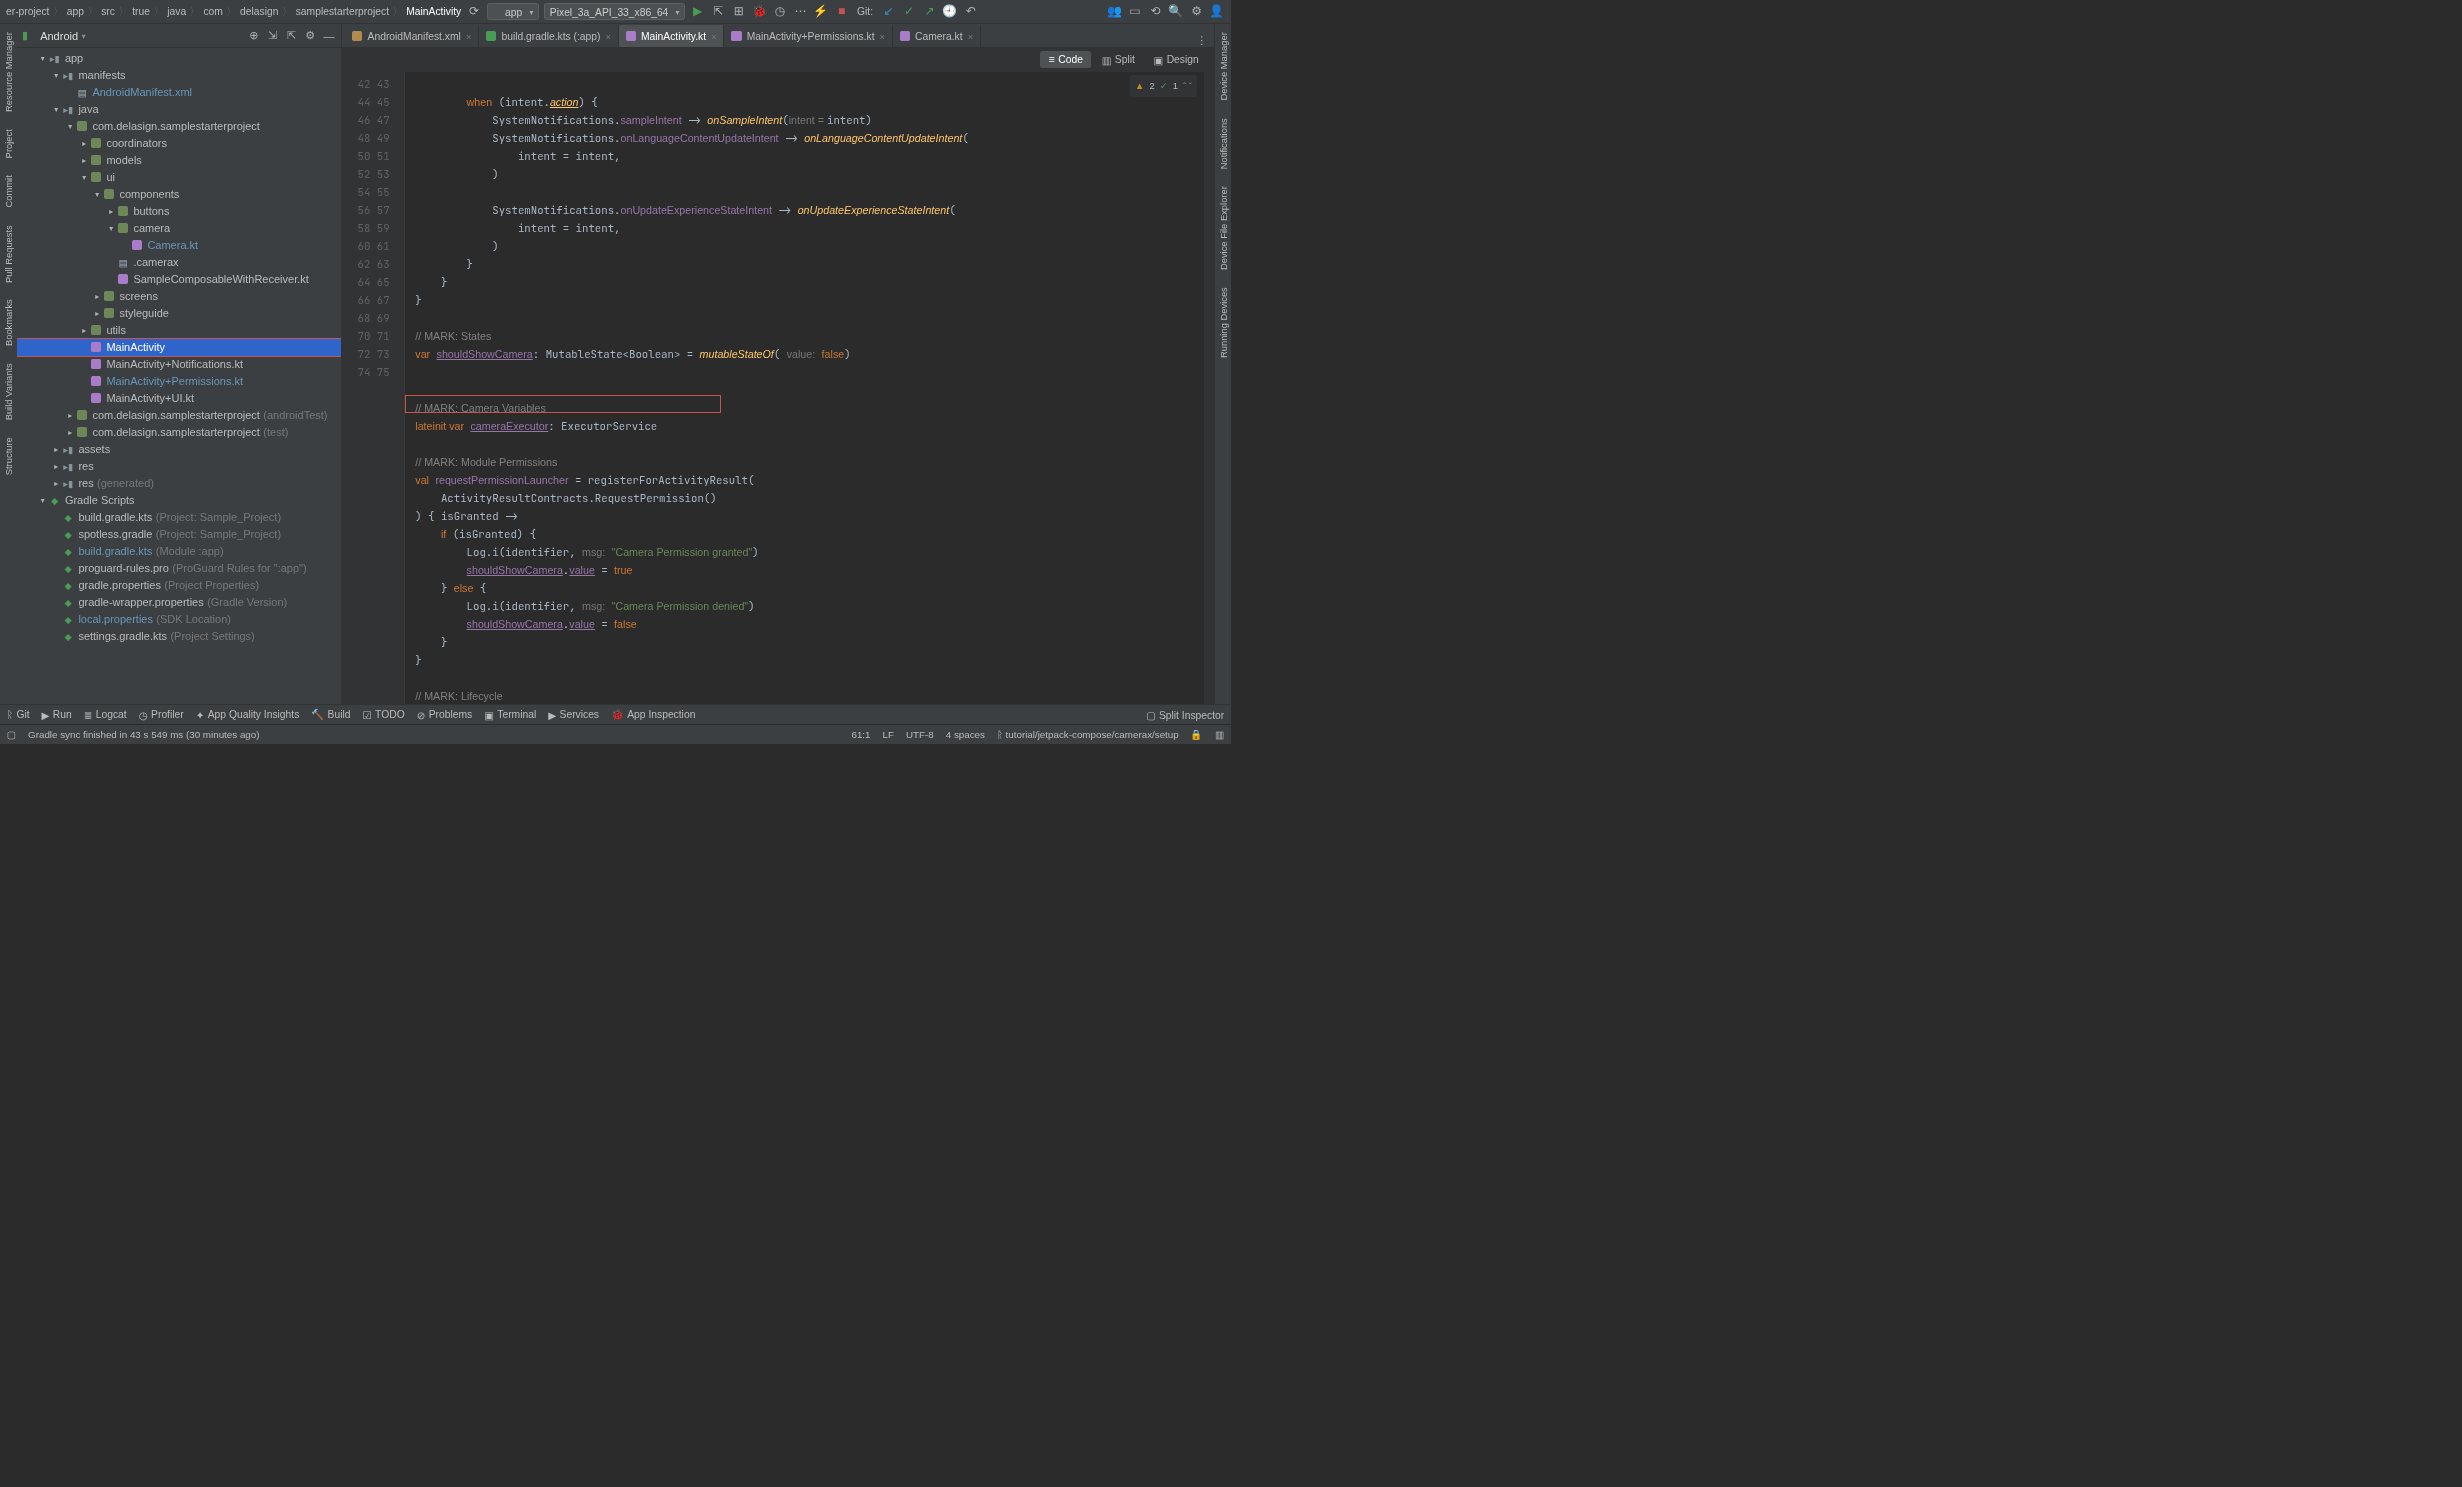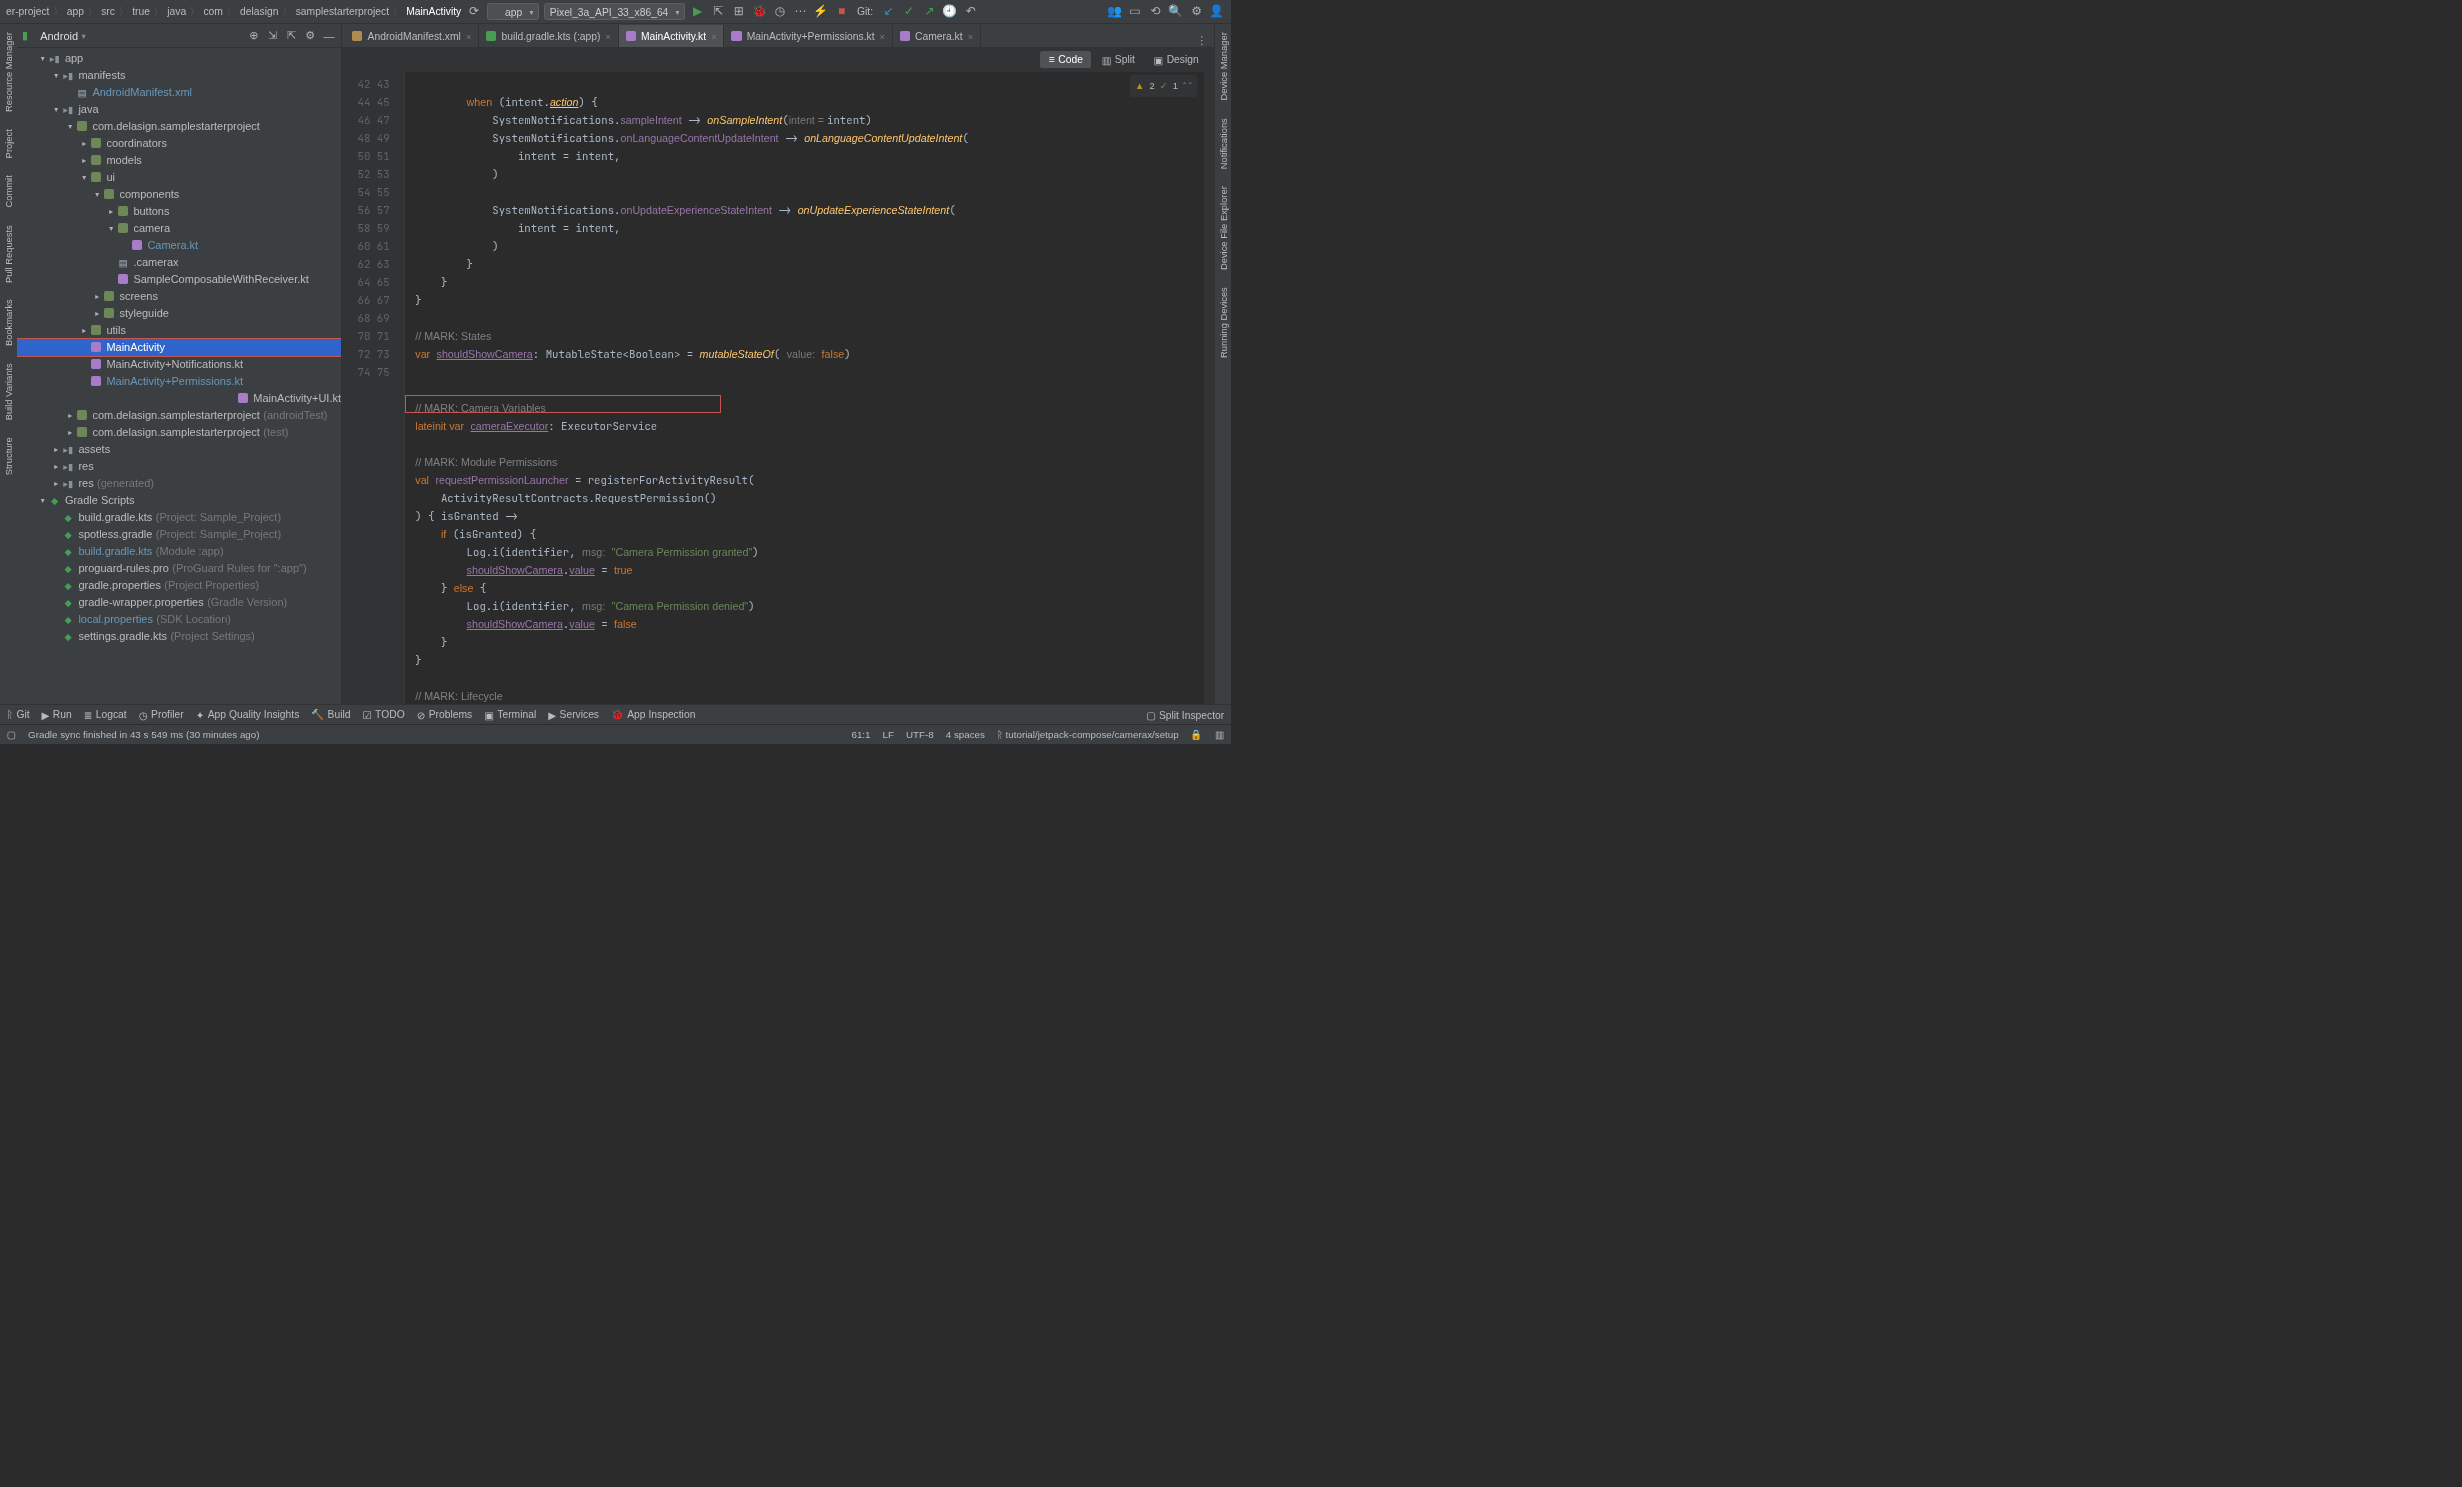--- a/index.html
+++ b/index.html
@@ -286,21 +286,21 @@
           </span>
           <span class="lbl">MainActivity+Notifications.kt</span>
         </div>
         <div class="node mod" style="padding-left: 62px;">
           <span class="tw"></span>
           <span class="ic">
             <span class="kt-ic"></span>
           </span>
           <span class="lbl">MainActivity+Permissions.kt</span>
         </div>
-        <div class="node" style="padding-left: 62px; justify-content: flex-end;">
+        <div class="node" style="padding-left: 62px;">
           <span class="tw"></span>
           <span class="ic">
             <span class="kt-ic"></span>
           </span>
           <span class="lbl">MainActivity+UI.kt</span>
         </div>
         <div class="node" style="padding-left: 48px;">
           <span class="tw">▸</span>
           <span class="ic">
             <span class="pkg-ic"></span>

